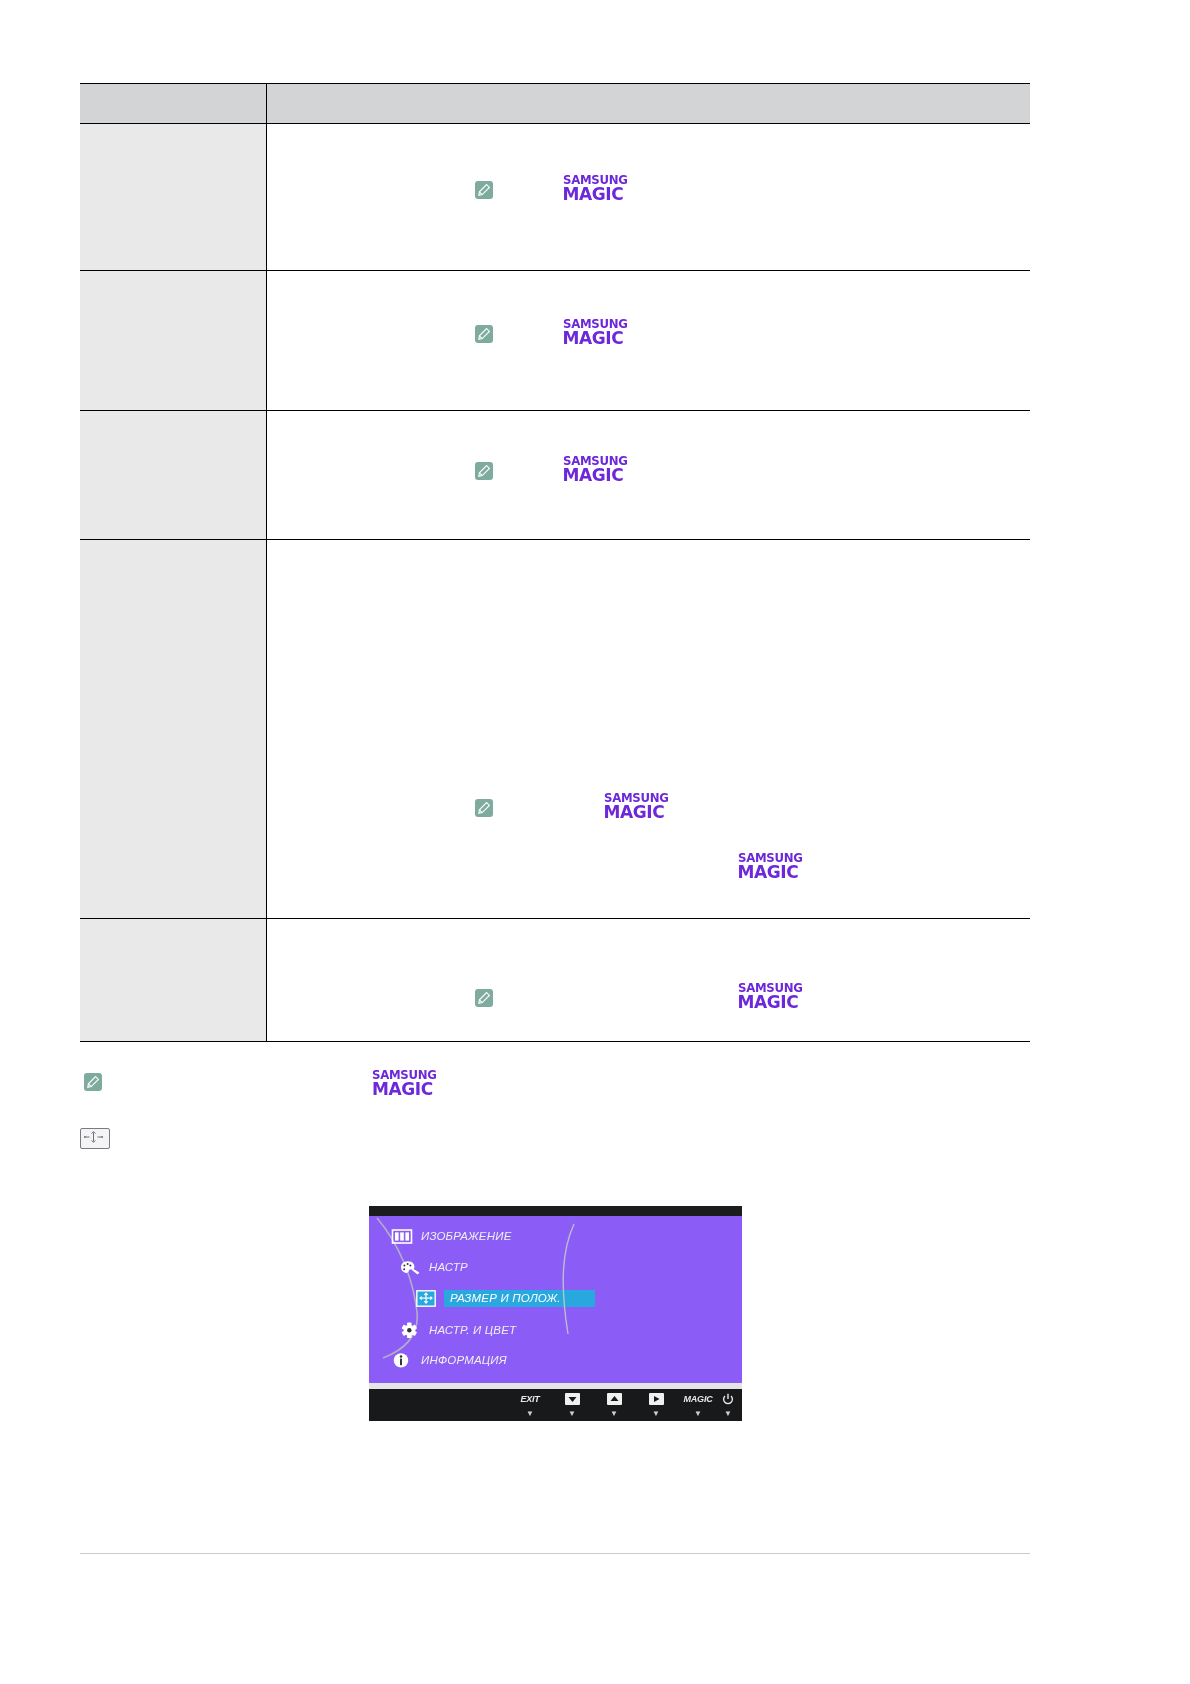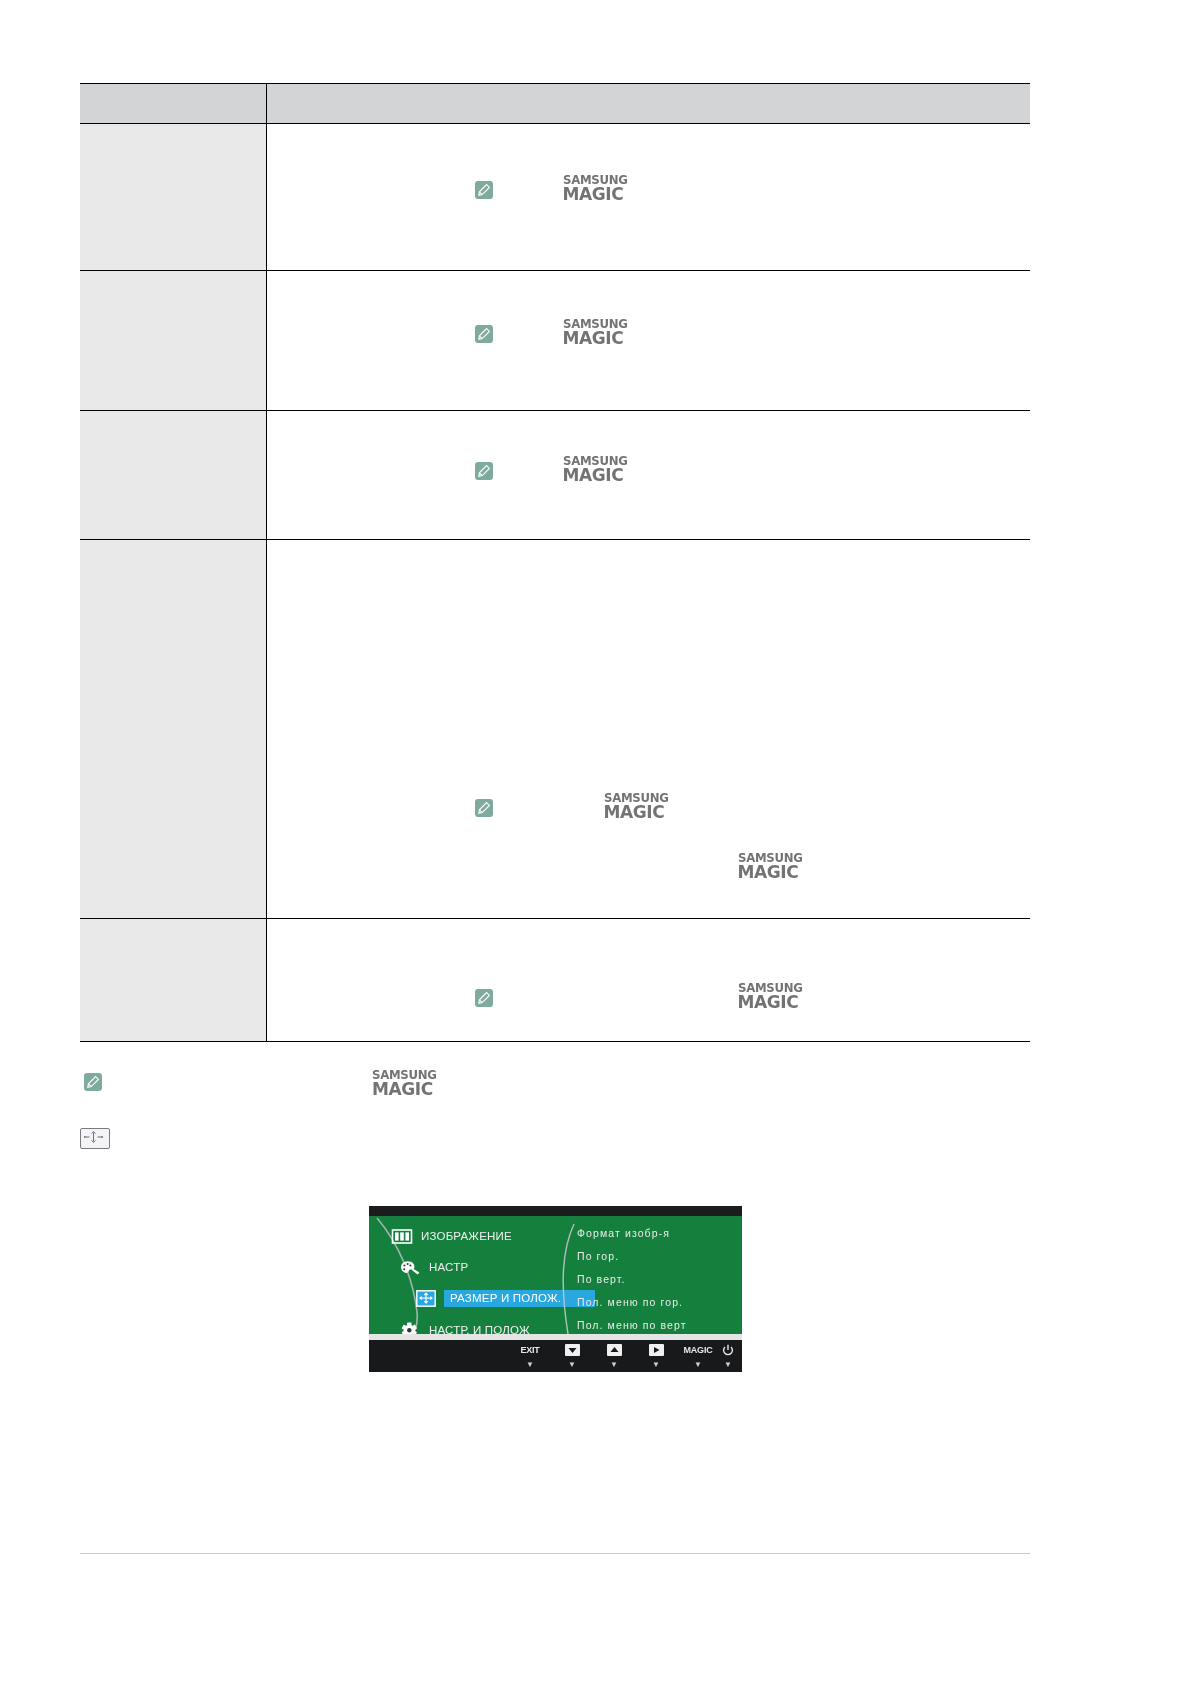--- a/index.html
+++ b/index.html
@@ -82,21 +82,21 @@
     vertical-align: middle;
     flex: none;
   }
   .note-icon svg { display: block; }
 
   
   .smagic {
     display: inline-block;
     line-height: 1;
     text-align: left;
-    color: #737373;
+    color: #6d28d9;
     white-space: nowrap;
   }
   .smagic .s-top {
     display: block;
     font-family: "DejaVu Sans", sans-serif;
     font-weight: 700;
     font-size: 11.5px;
     letter-spacing: -0.3px;
     transform: scaleX(1.02);
     transform-origin: left center;
@@ -142,23 +142,24 @@
     position: relative;
   }
   .sizepos-icon svg { display: block; }
 
   
   .osd {
     position: absolute;
     left: 369px;
     top: 1206px;
     width: 373px;
-    height: 166px;
-    background: #15803d;
+    height: 215px;
+    background: #8b5cf6;
     overflow: hidden;
+    font-style: italic;
   }
   .osd-topbar {
     position: absolute;
     left: 0; top: 0;
     width: 100%;
     height: 10px;
     background: #1b1c1e;
   }
   .osd-body {
     position: absolute;
@@ -506,46 +507,39 @@
             <svg width="22" height="17" viewBox="0 0 22 17" aria-hidden="true">
               <g fill="#ffffff">
                 <rect x="8.1" y="0.6" width="4.4" height="15.4" rx="0.6"></rect>
                 <rect x="8.1" y="0.6" width="4.4" height="15.4" rx="0.6" transform="rotate(60 10.3 8.3)"></rect>
                 <rect x="8.1" y="0.6" width="4.4" height="15.4" rx="0.6" transform="rotate(120 10.3 8.3)"></rect>
                 <circle cx="10.3" cy="8.3" r="5.6"></circle>
               </g>
               <circle cx="10.3" cy="8.3" r="2.2" fill="#333436"></circle>
             </svg>
           </span>
-          <span class="oi-label">НАСТР. И ПОЛОЖ</span>
+          <span class="oi-label">НАСТР. И ЦВЕТ</span>
         </div>
 
         <div class="osd-item oi-5">
           <span class="oi-ico">
             <svg width="22" height="17" viewBox="0 0 22 17" aria-hidden="true">
               <circle cx="10" cy="8.4" r="7.2" fill="#ffffff"></circle>
               <rect x="9" y="6.6" width="2" height="6.6" rx="0.4" fill="#333436"></rect>
               <circle cx="10" cy="4.4" r="1.25" fill="#333436"></circle>
             </svg>
           </span>
           <span class="oi-label">ИНФОРМАЦИЯ</span>
         </div>
 
         <svg class="osd-divider" viewBox="0 0 30 120">
           <path d="M20 2 C 8 28, 6 62, 14 112" fill="none" stroke="#c3c6ca" stroke-width="1.4" opacity="0.9"></path>
         </svg>
       </div>
 
-      <div class="osd-right">
-        <div class="osd-subitem">Формат изобр-я</div>
-        <div class="osd-subitem">По гор.</div>
-        <div class="osd-subitem">По верт.</div>
-        <div class="osd-subitem">Пол. меню по гор.</div>
-        <div class="osd-subitem">Пол. меню по верт</div>
-      </div>
 
     </div>
 
     <div class="osd-buttonbar">
 
       <div class="osd-btn bb-1">
         <span class="b-main">EXIT</span>
         <span class="b-sub">▼</span>
       </div>
 

